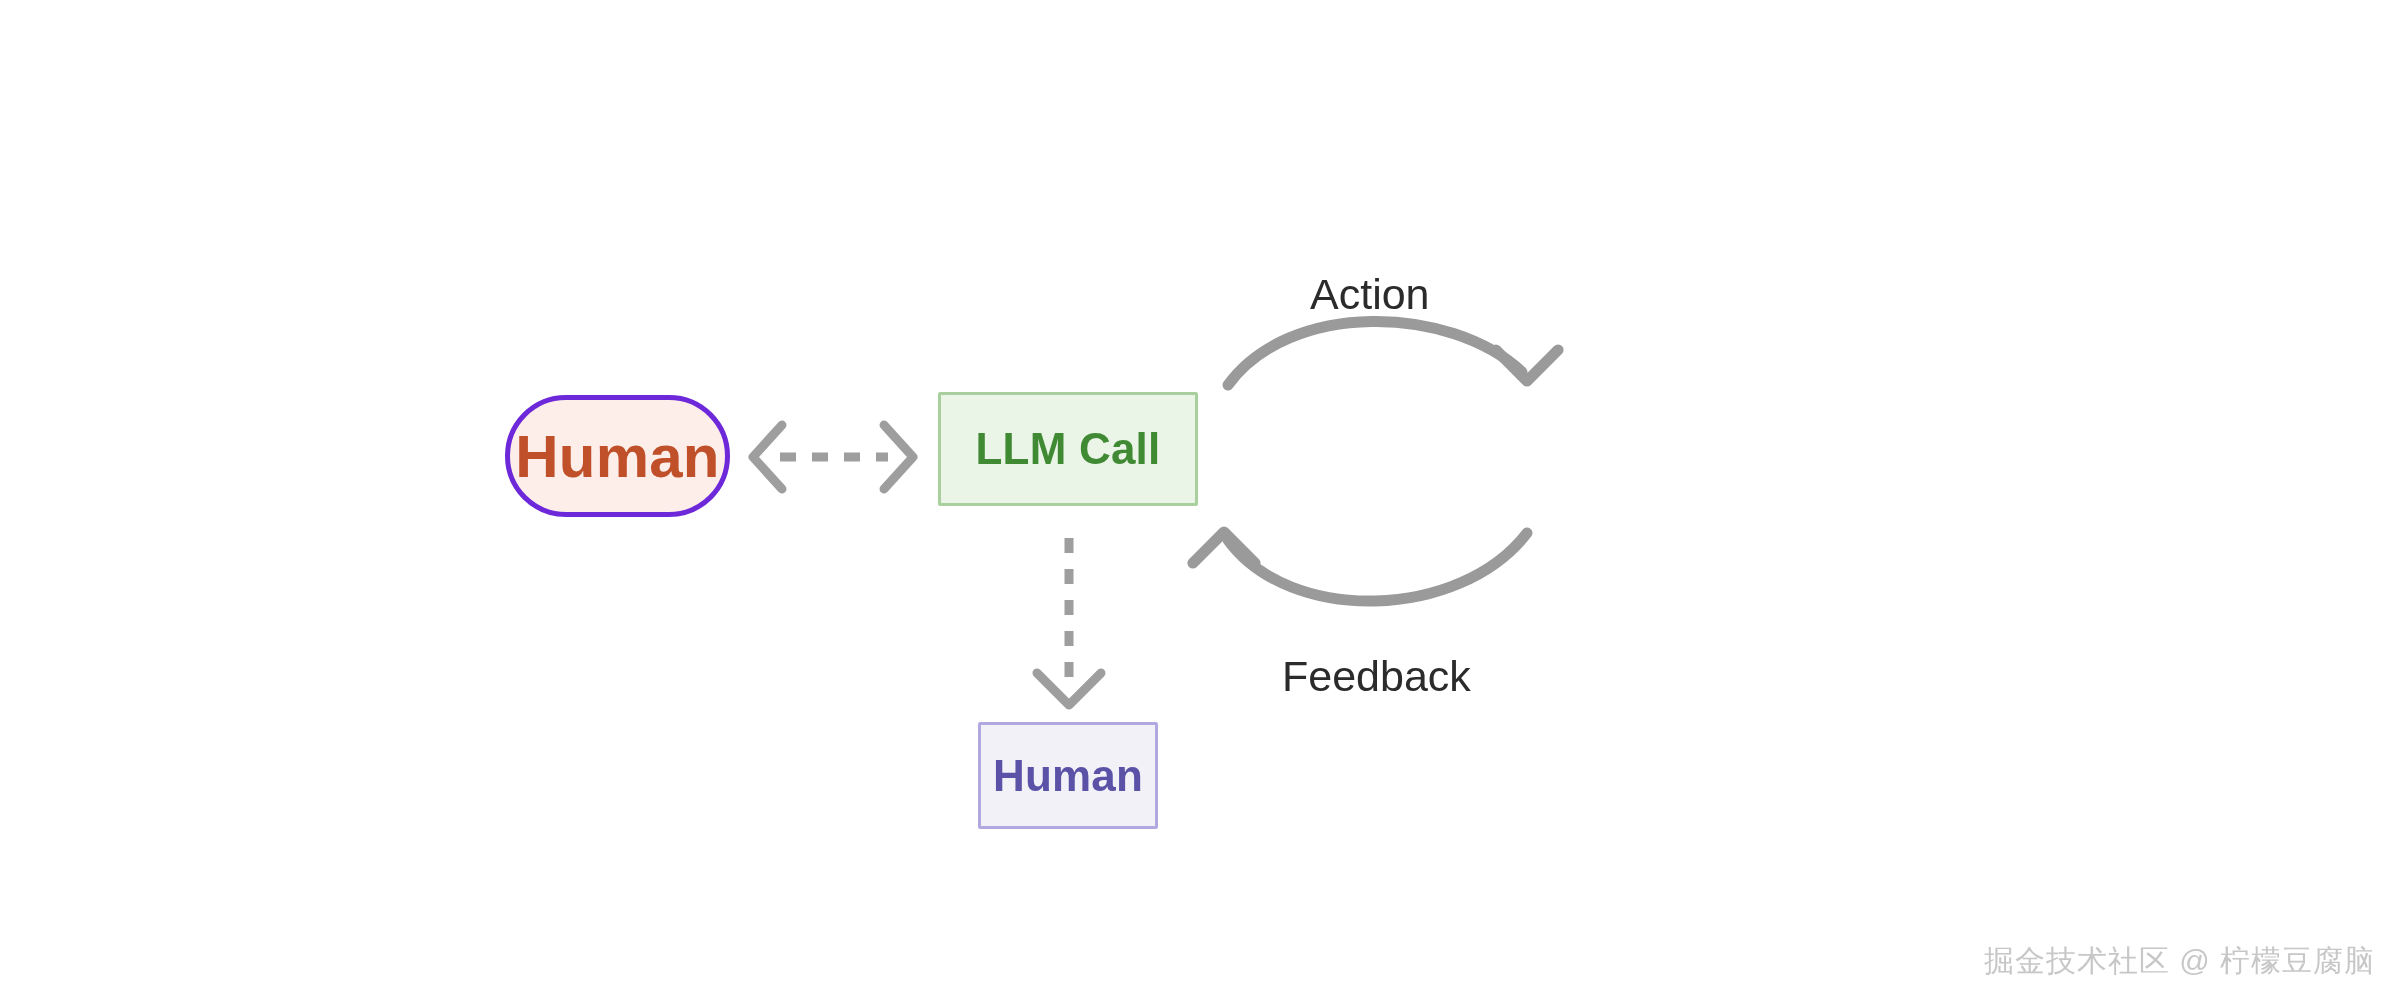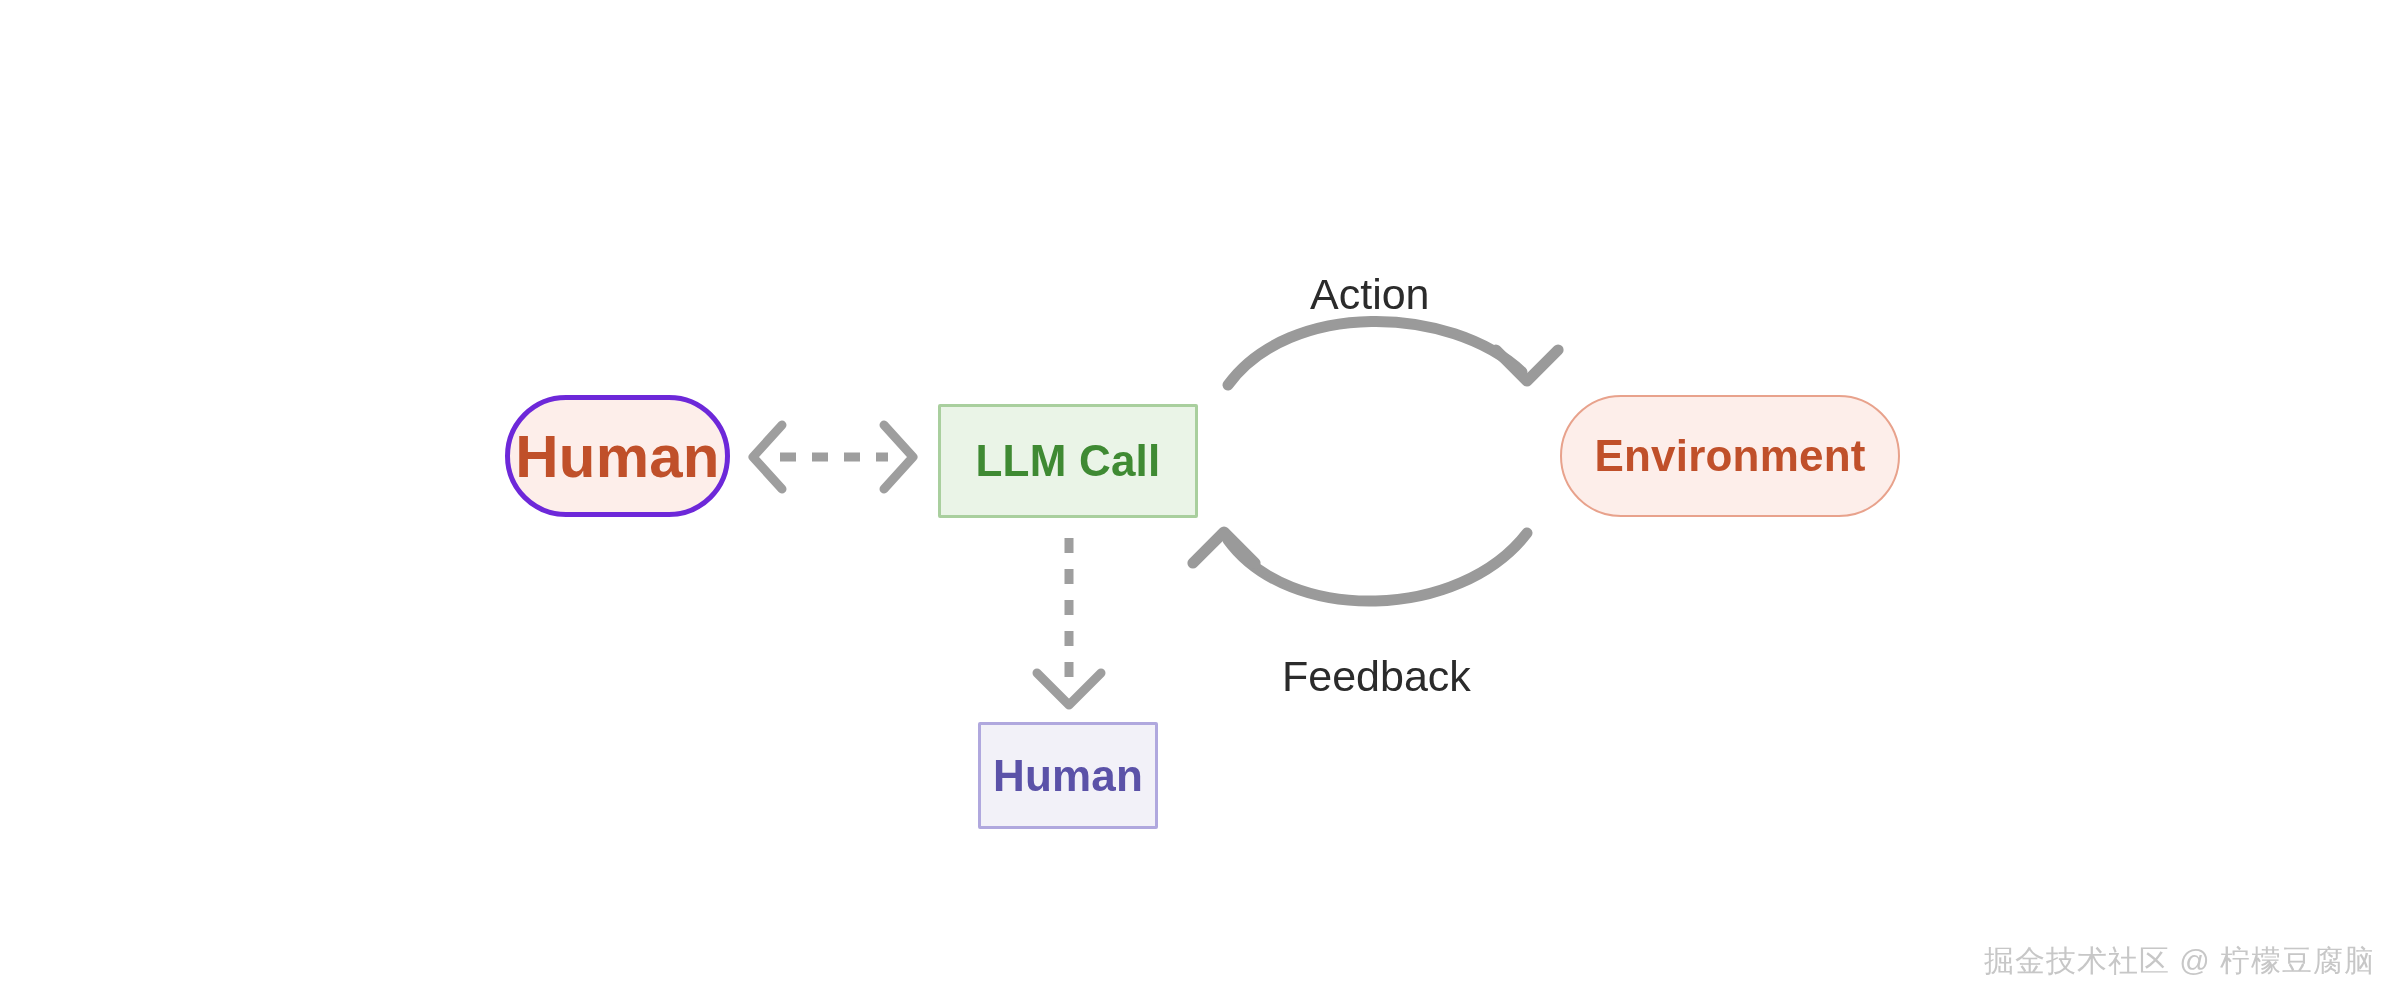--- a/index.html
+++ b/index.html
@@ -43,21 +43,21 @@
     height: 122px;
     border-radius: 61px;
     background: #fdeeea;
     border: 5px solid #6d28d9;
     color: #c0502a;
     font-size: 60px;
   }
 
   .node-llm {
     left: 938px;
-    top: 404px;
+    top: 392px;
     width: 260px;
     height: 114px;
     border-radius: 2px;
     background: #eaf4e7;
     border: 3px solid #a9cf9e;
     color: #3f8a33;
     font-size: 44px;
   }
 
   .node-environment {
@@ -158,23 +158,20 @@
   </svg>
 
   <div class="node node-human">
     <span>Human</span>
   </div>
 
   <div class="node node-llm">
     <span>LLM Call</span>
   </div>
 
-  <div class="node node-environment">
-    <span>Environment</span>
-  </div>
 
   <div class="node node-stop">
     <span>Human</span>
   </div>
 
   <div class="edge-label label-action">Action</div>
 
   <div class="edge-label label-feedback">Feedback</div>
 
   <div class="wm">掘金技术社区 @ 柠檬豆腐脑</div>

